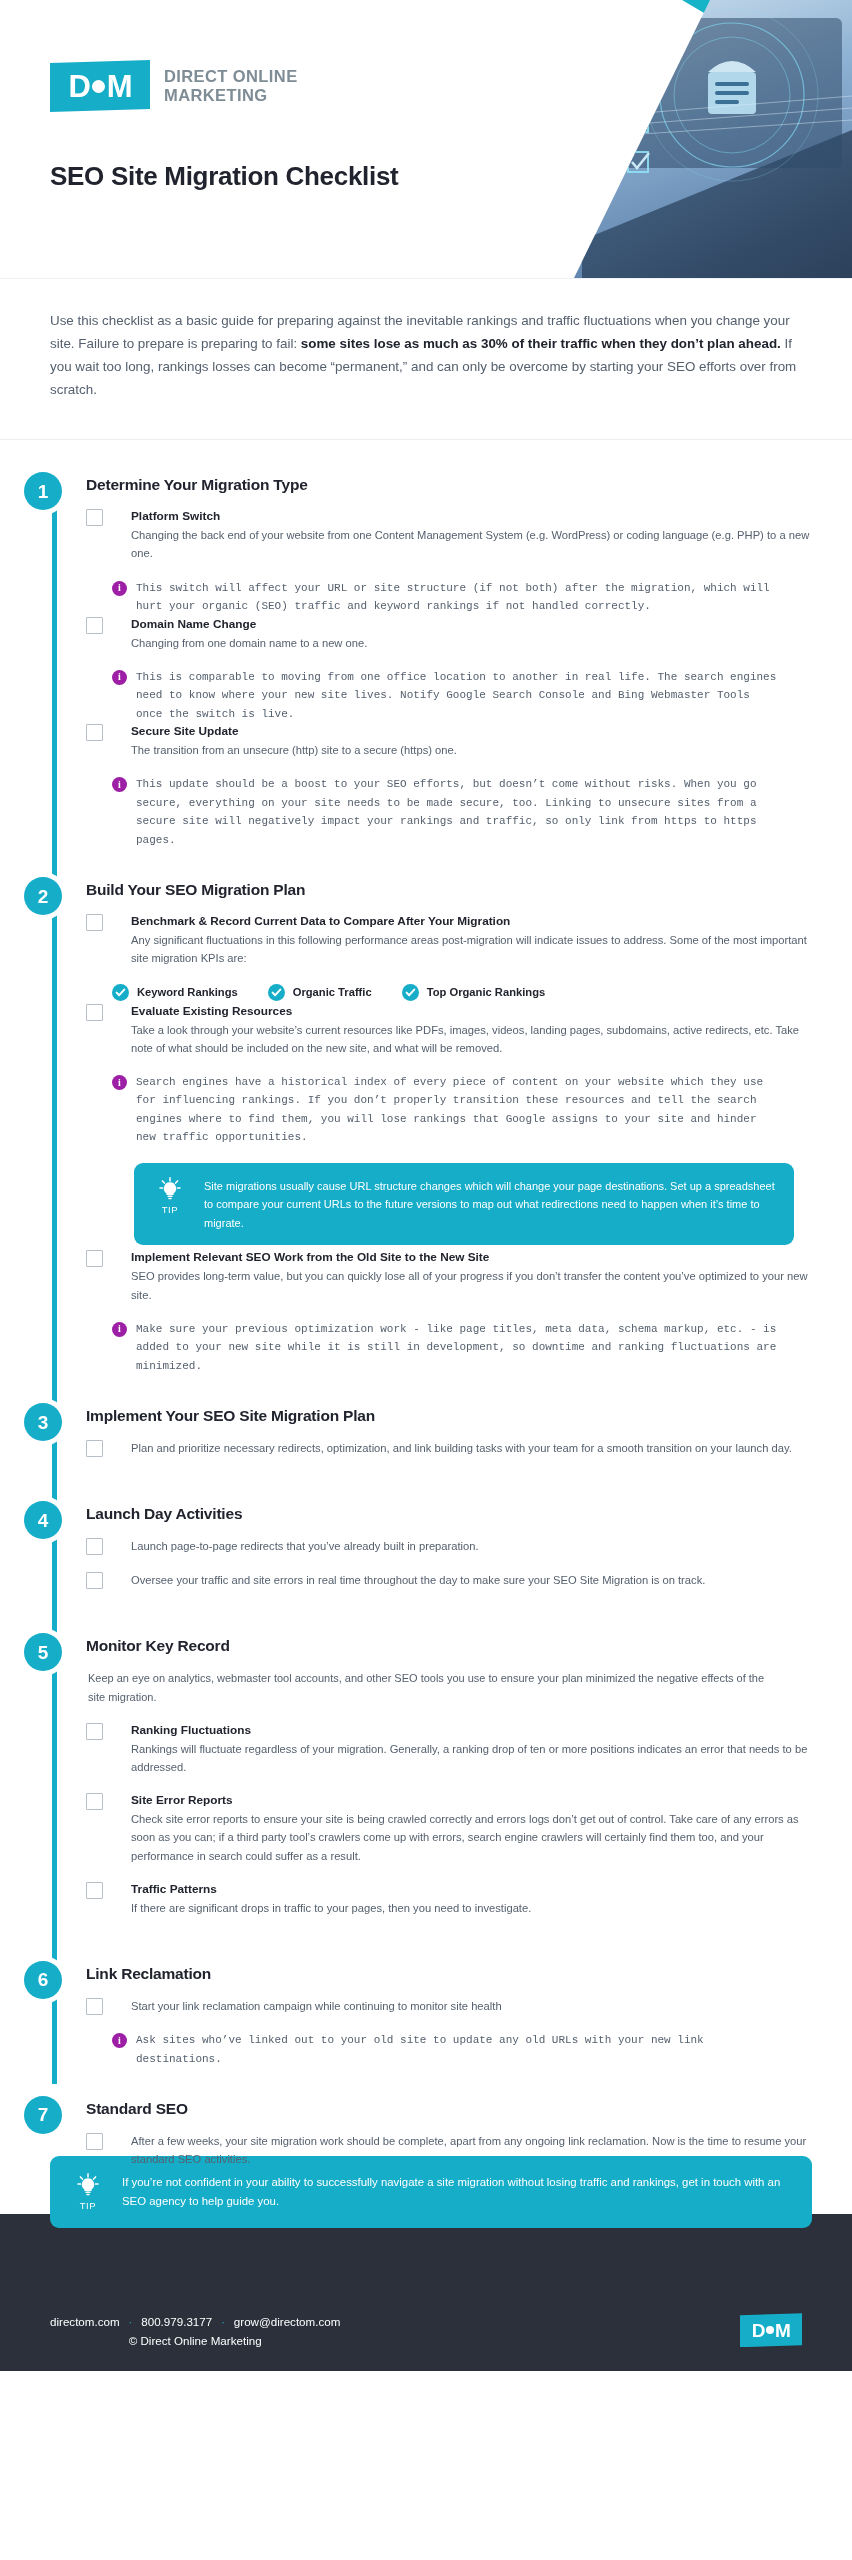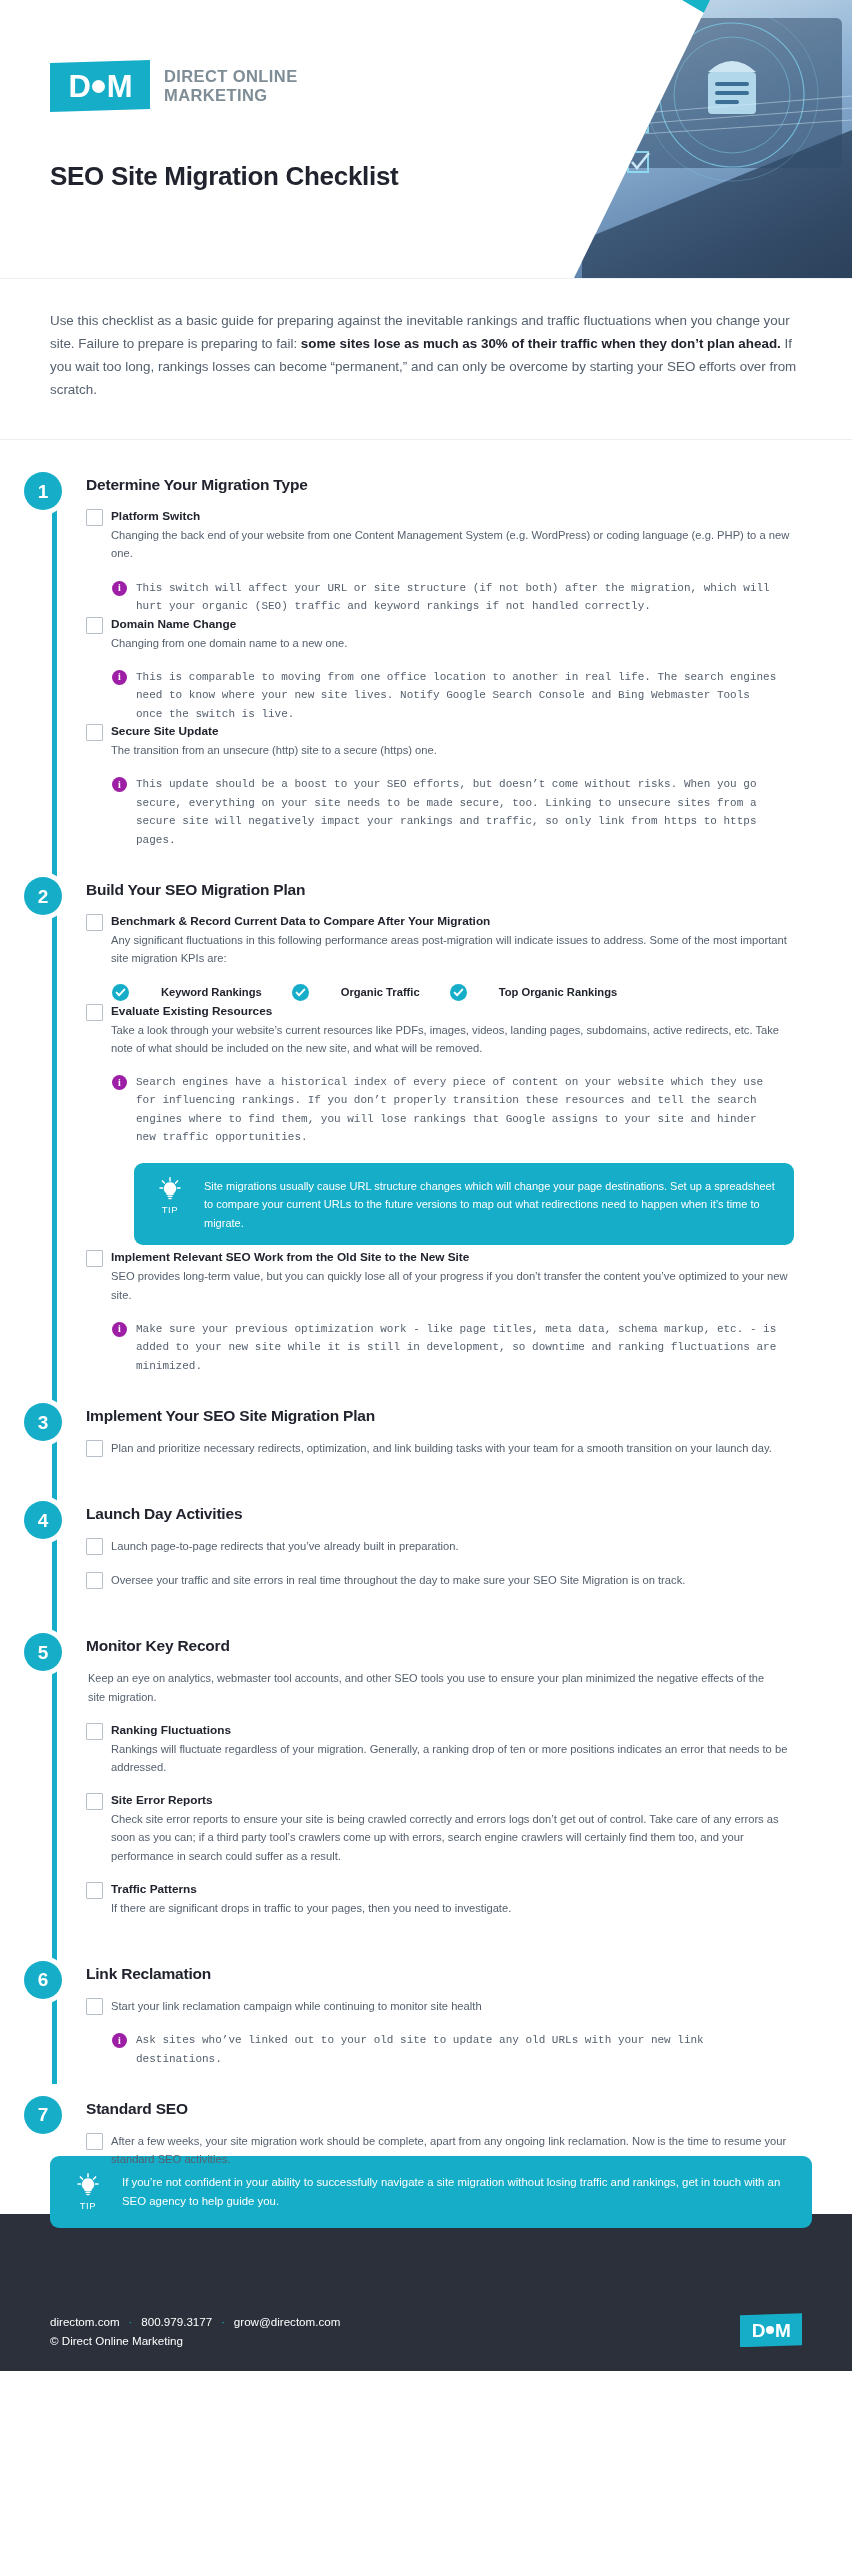--- a/index.html
+++ b/index.html
@@ -167,21 +167,21 @@
     color: #55606e;
     margin: 0 0 16px 0;
     padding-left: 2px;
     max-width: 690px;
   }
 
   
   .check-item {
     display: flex;
     align-items: flex-start;
-    gap: 8px;
+    gap: 28px;
     margin-bottom: 16px;
   }
   .checkbox {
     flex: 0 0 auto;
     width: 17px; height: 17px;
     border: 1.4px solid #b9bfc7;
     background: #ffffff;
     border-radius: 1px;
     margin-top: 1px;
   }
@@ -249,21 +249,20 @@
     background: #16adc8;
     display: flex;
     align-items: center;
     justify-content: center;
   }
   .kpi-check svg { display: block; }
   .kpi-label {
     font-size: 11.2px;
     font-weight: 700;
     color: #21242e;
-    margin-left: 24px;
   }
 
   
   .tip-box {
     display: flex;
     align-items: flex-start;
     gap: 14px;
     background: #16adc8;
     border-radius: 9px;
     padding: 13px 18px 13px 16px;
@@ -318,21 +317,21 @@
   .footer-meta { color: #ffffff; margin-top: 37px; }
   .footer-line1 {
     font-size: 11.6px;
     color: #ffffff;
     margin-bottom: 6px;
     display: flex;
     align-items: center;
     gap: 9px;
   }
   .footer-sep { color: #16adc8; font-size: 11px; }
-  .footer-line2 { font-size: 11.6px; color: #ffffff; }
+  .footer-line2 { font-size: 11.6px; color: #ffffff; text-align: center; }
   .footer-logo {
     width: 62px; height: 34px;
     background: #16adc8;
     clip-path: polygon(0 6%, 100% 0, 100% 94%, 0 100%);
     display: flex;
     align-items: center;
     justify-content: center;
   }
   .footer-logo-text {
     color: #ffffff;

